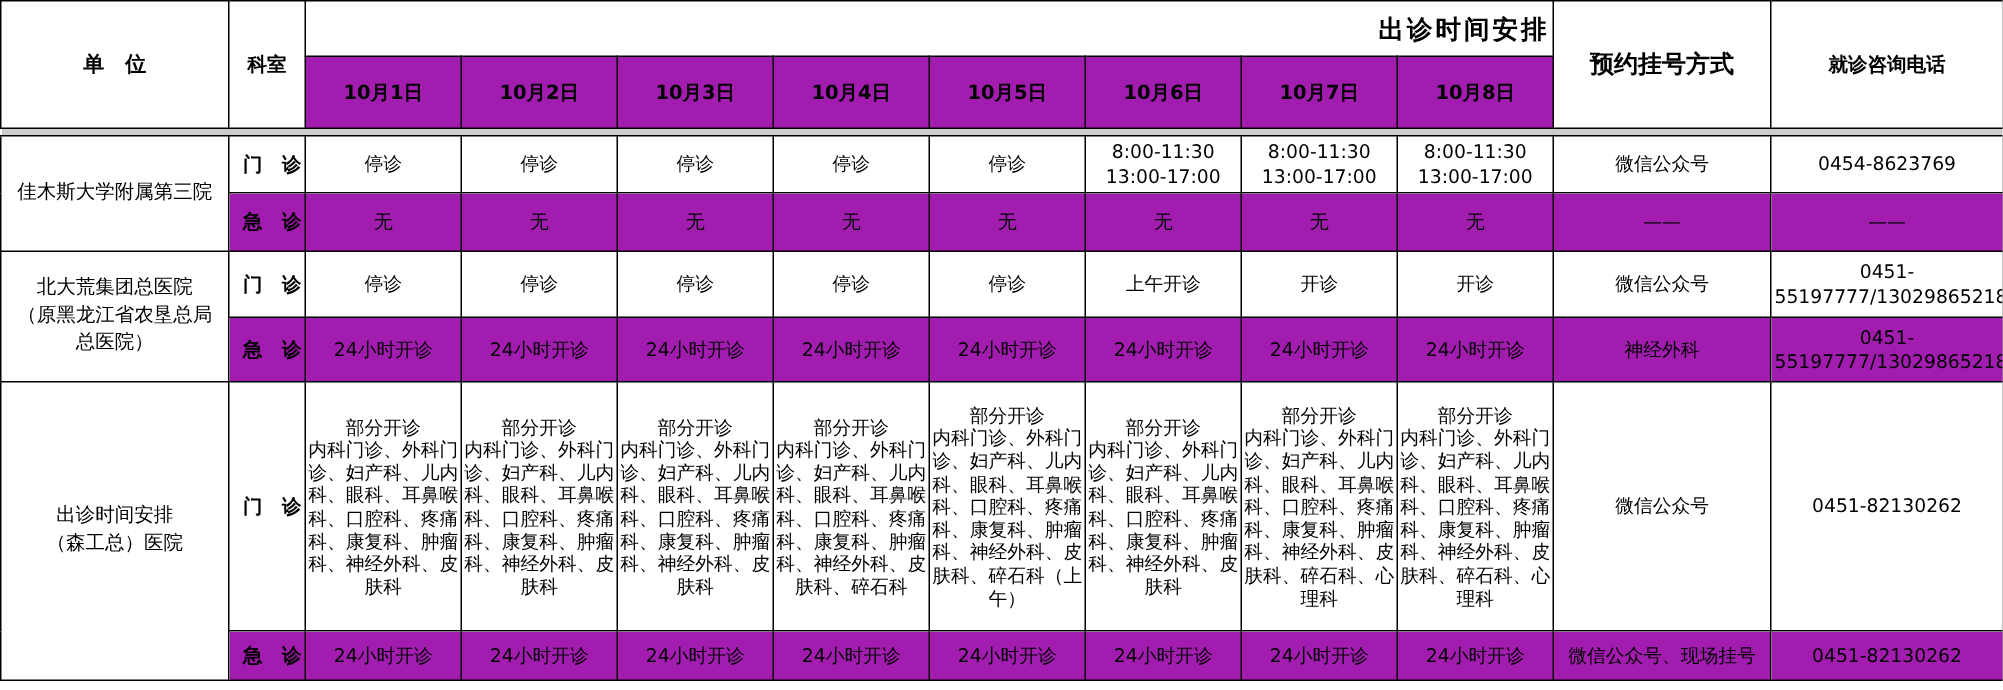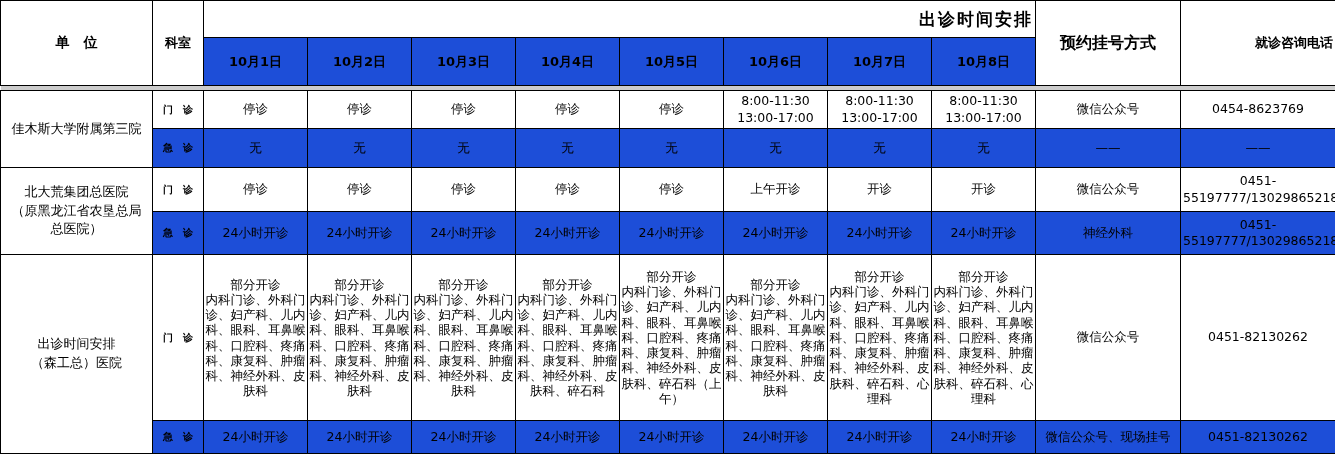--- a/index.html
+++ b/index.html
@@ -1,24 +1,24 @@
 <!DOCTYPE html>
 <html><head>
 <meta charset="utf-8">
 <style>
   html,body{margin:0;padding:0;background:#fff;}
   body{width:1335px;height:460px;font-family:"DejaVu Sans","Liberation Sans",sans-serif;color:#000;}
   table{border-collapse:collapse;table-layout:fixed;width:1335px;}
   td{border:1px solid #000;text-align:center;vertical-align:middle;padding:0 2px;overflow:hidden;}
-  .blue{background:#1d4ed8;}
+  .blue{background:#a21caf;}
   .hdr{font-weight:bold;}
   .title{font-size:17px;font-weight:bold;letter-spacing:2px;text-align:right;}
   .datehdr{font-size:13px;font-weight:bold;}
   .name{font-size:13px;font-weight:normal;white-space:pre-line;line-height:1.45;}
-  .dept{font-size:10px;font-weight:bold;}
+  .dept{font-size:13px;font-weight:bold;text-align:right;}
   .cell{font-size:12.5px;white-space:pre-line;line-height:1.3;}
   .small{font-size:12.5px;white-space:pre-line;line-height:15.2px;padding:0 1px;}
   tr.sep td{background:#cccccc;border-left:none;border-right:none;padding:0;height:4px;line-height:0;}
 </style>
 </head>
 <body>
 
 <table>
   <colgroup>
     <col style="width:152px">
@@ -34,21 +34,21 @@
     <col style="width:145px">
       <col style="width:155px">
   </colgroup>
 
   <tbody>
       <tr style="height:37px;">
     <td rowspan="2" class="hdr" style="font-size:14px;">单　位</td>
     <td rowspan="2" class="hdr" style="font-size:13px;">科室</td>
     <td colspan="8" class="title">出诊时间安排</td>
     <td rowspan="2" class="hdr" style="font-size:16px;">预约挂号方式</td>
-    <td rowspan="2" class="hdr" style="font-size:13px;text-align:right;">就诊咨询电话</td>
+    <td rowspan="2" class="hdr" style="font-size:13px;">就诊咨询电话</td>
   </tr>
   <tr style="height:48px;">
     <td class="datehdr blue">10月1日</td>
     <td class="datehdr blue">10月2日</td>
     <td class="datehdr blue">10月3日</td>
     <td class="datehdr blue">10月4日</td>
     <td class="datehdr blue">10月5日</td>
     <td class="datehdr blue">10月6日</td>
     <td class="datehdr blue">10月7日</td>
     <td class="datehdr blue">10月8日</td>

